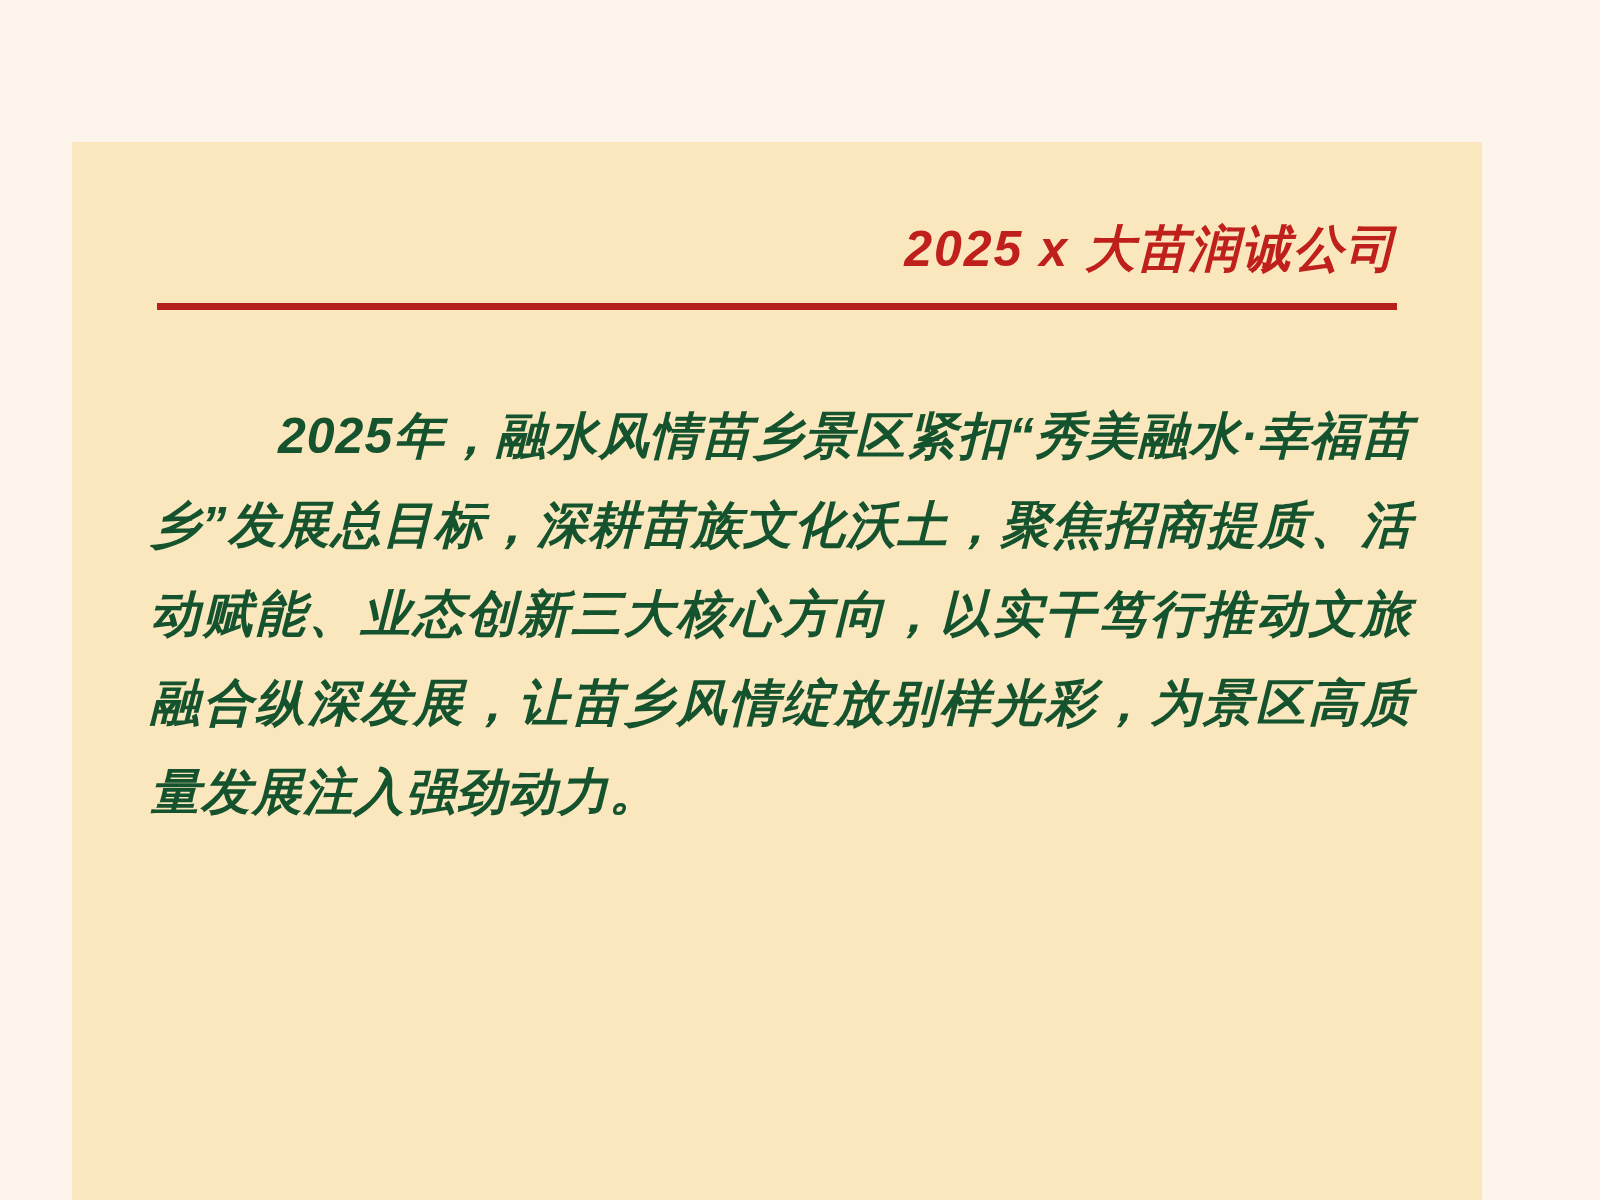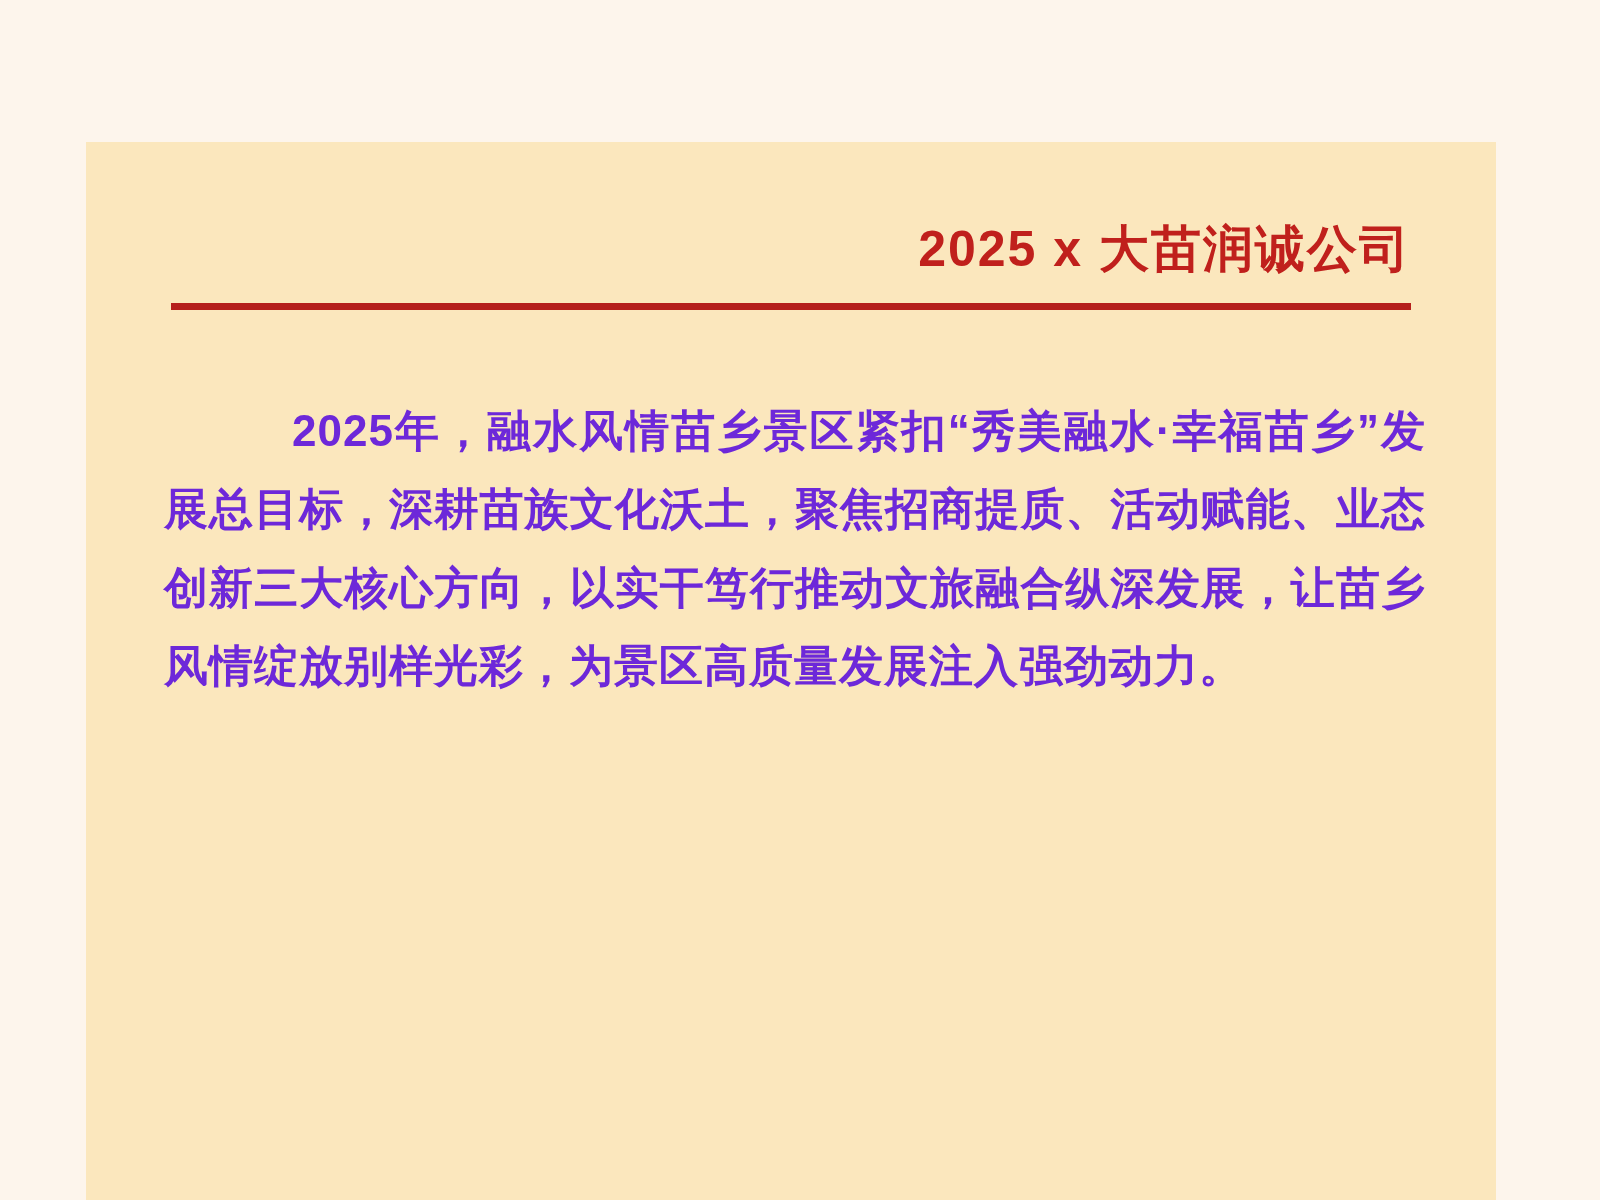--- a/index.html
+++ b/index.html
@@ -15,26 +15,27 @@
   }
   .page {
     position: relative;
     width: 1600px;
     height: 1200px;
     background: #fdf5ec;
     box-sizing: border-box;
   }
   .card {
     position: absolute;
-    left: 86px;
+    left: 72px;
     top: 142px;
     width: 1410px;
     height: 1058px;
     background: #fbe7bd;
     box-sizing: border-box;
+    font-style: italic;
   }
   .header {
     position: absolute;
     left: 85px;
     top: 80px;
     width: 1240px;
   }
   .header-title {
     text-align: right;
     color: #c0201c;
@@ -48,23 +49,23 @@
     margin-top: 26px;
     height: 7px;
     background: #b51f1c;
     width: 100%;
   }
   .body-text {
     position: absolute;
     left: 78px;
     top: 250px;
     width: 1262px;
-    font-size: 44px;
+    font-size: 50px;
     font-weight: 700;
-    color: #6d28d9;
+    color: #14532d;
     line-height: 1.78;
     text-align: justify;
     text-justify: inter-character;
     text-indent: 128px;
     letter-spacing: 1px;
   }
 </style>
 </head>
 <body>
 

